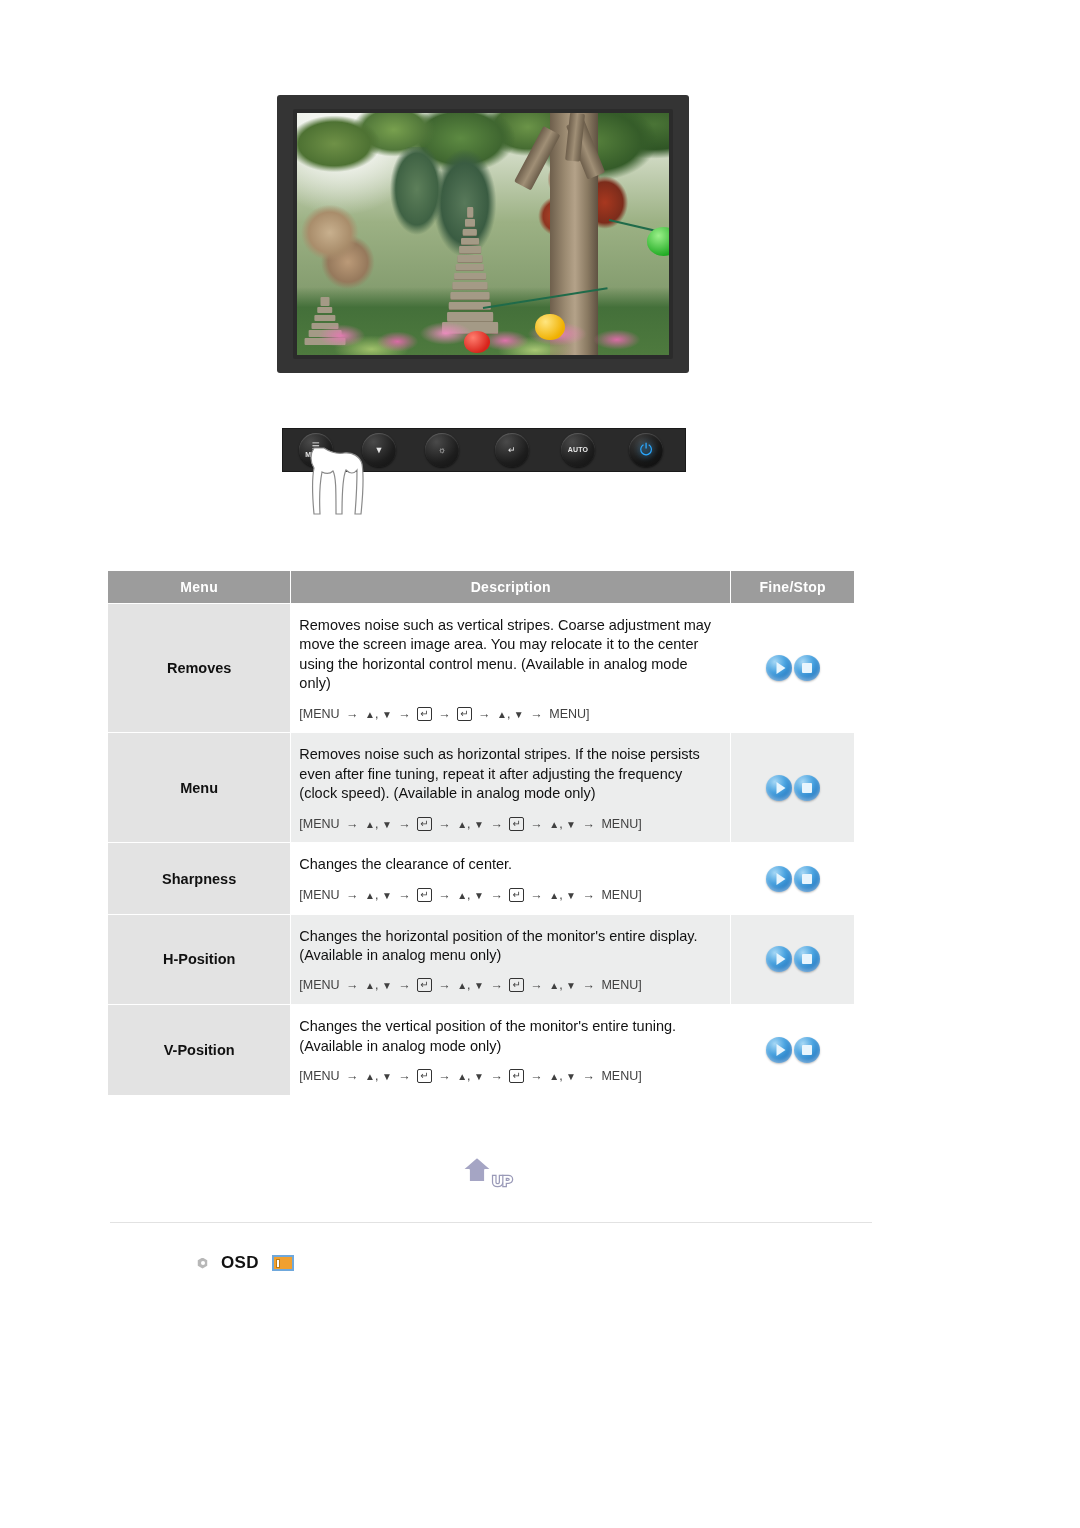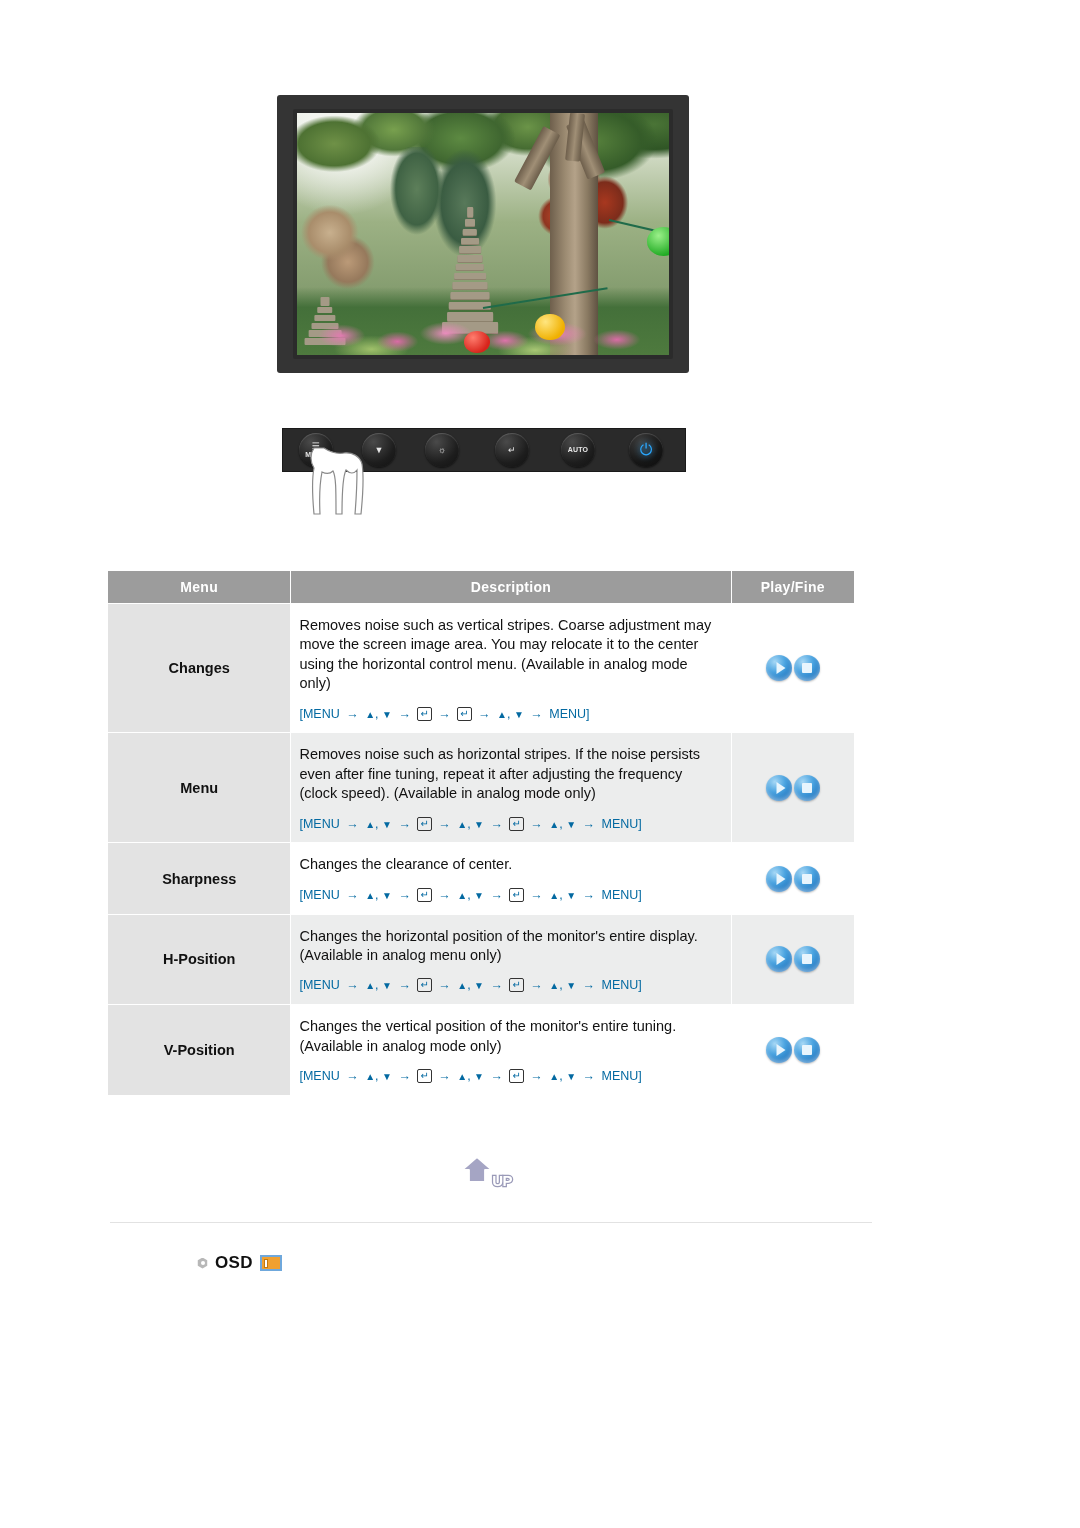--- a/index.html
+++ b/index.html
@@ -256,21 +256,21 @@
     text-align: center;
   }
   tr.shaded .cell-desc,
   tr.shaded .cell-play { background: #eceded; }
   tr.shaded .cell-menu { background: #e3e3e3; }
 
   .seq {
     margin-top: 12px;
     font-size: 12.5px;
     white-space: nowrap;
-    color: #0369a1;
+    color: #404040;
   }
   .seq .kbd {
     display: inline-block;
     border: 1px solid #333;
     border-radius: 2px;
     padding: 0 2px;
     font-size: 10px;
     line-height: 12px;
     vertical-align: 1px;
   }
@@ -336,21 +336,21 @@
     width: 762px;
     height: 1px;
     background: #e2e2e2;
   }
   .osd-line {
     position: absolute;
     left: 197px;
     top: 1253px;
     display: flex;
     align-items: center;
-    gap: 7px;
+    gap: 13px;
   }
   .bullet-hex {
     width: 11px; height: 11px;
     background: #b7b7b7;
     clip-path: polygon(50% 0%, 93% 25%, 93% 75%, 50% 100%, 7% 75%, 7% 25%);
     position: relative;
   }
   .bullet-hex::after {
     content: "";
     position: absolute;
@@ -465,27 +465,27 @@
            C26 34 30 34 33 31 C36 36 36 50 36 74 L42 74 C42 50 43 36 46 30
            C50 34 54 34 57 30 C57 48 56 62 55 74 L61 74 C63 54 64 36 62 24
            C60 16 52 12 44 13 C38 14 30 12 24 8 Z" fill="#ffffff" stroke="#8a8a8a" stroke-width="1.2"></path>
 </svg>
 
 <table class="osd-table">
   <thead>
     <tr>
       <th class="col-menu">Menu</th>
       <th class="col-desc">Description</th>
-      <th class="col-play">Play/Fine</th>
+      <th class="col-play">Fine/Stop</th>
     </tr>
   </thead>
   <tbody>
 
     <tr>
-      <td class="cell-menu">Changes</td>
+      <td class="cell-menu">Removes</td>
       <td class="cell-desc">
         <div>Removes noise such as vertical stripes. Coarse adjustment may move the screen image area. You may relocate it to the center using the horizontal control menu. (Available in analog mode only)</div>
         <div class="seq">[MENU <span class="arw">→</span> <span class="ud">▲</span>, <span class="ud">▼</span> <span class="arw">→</span> <span class="kbd">↵</span> <span class="arw">→</span> <span class="kbd">↵</span> <span class="arw">→</span> <span class="ud">▲</span>, <span class="ud">▼</span> <span class="arw">→</span> MENU]</div>
       </td>
       <td class="cell-play">
         <span class="pbtn play"></span><span class="pbtn stop"></span>
       </td>
     </tr>
 
     <tr class="shaded">

